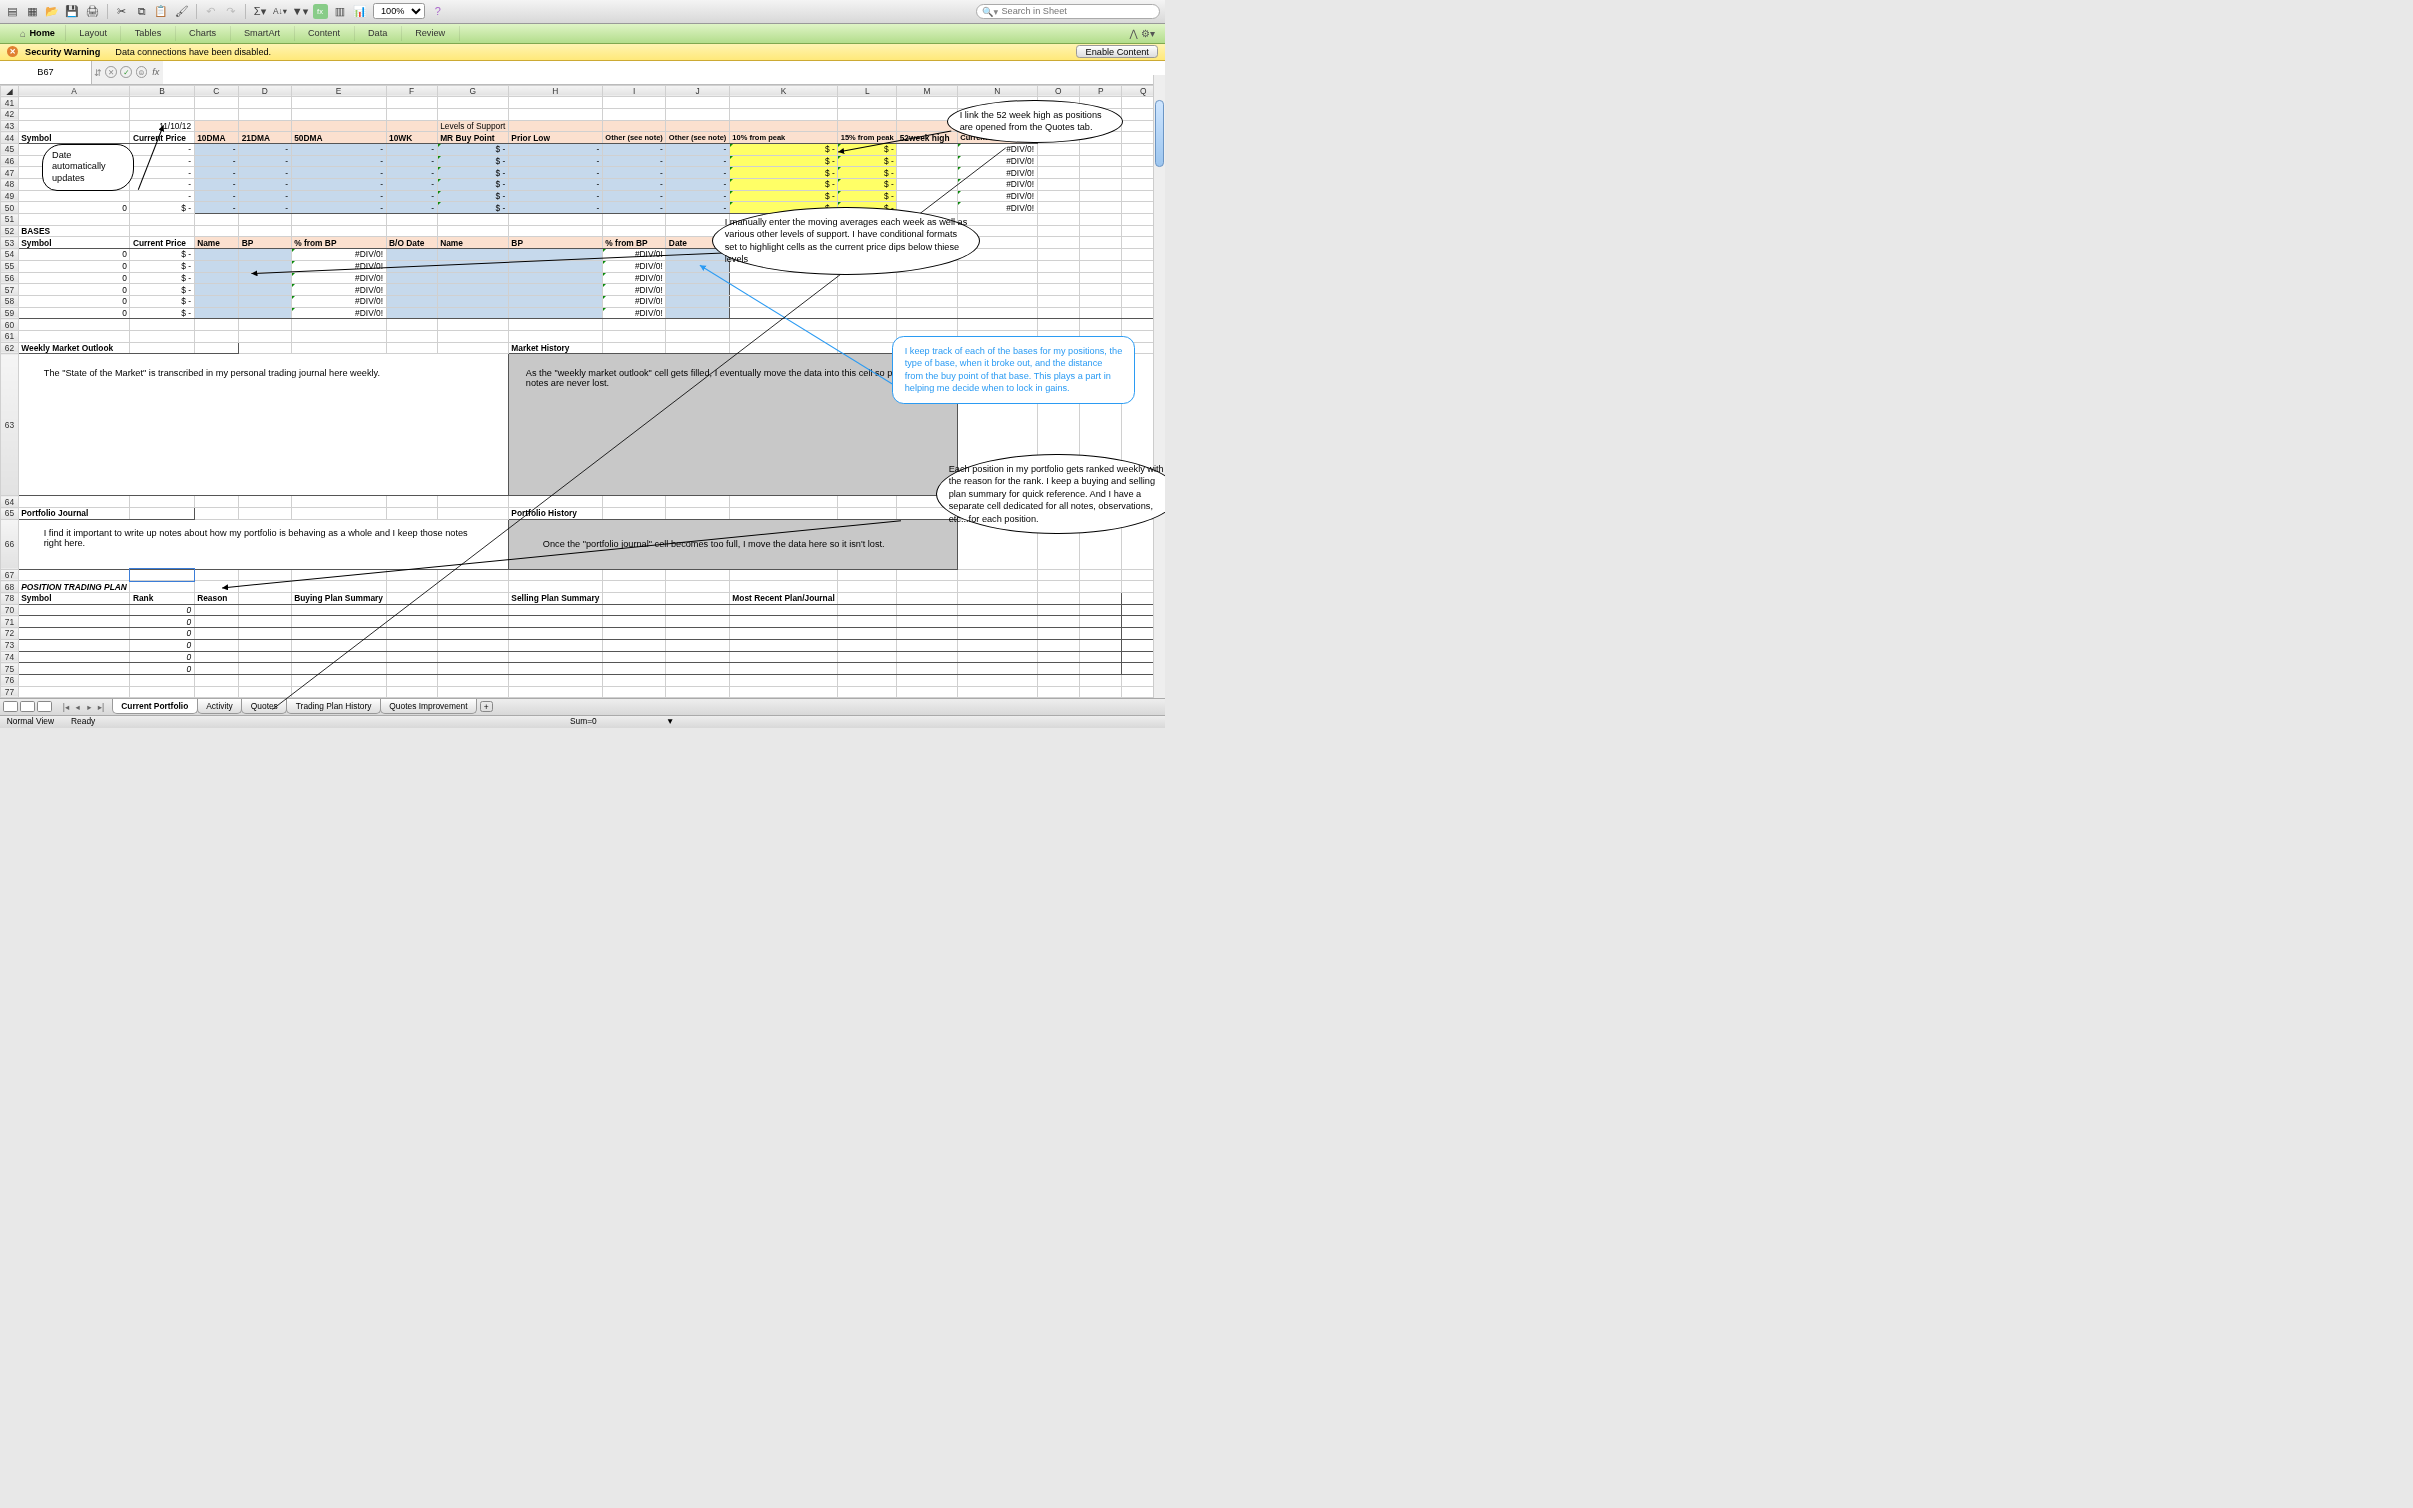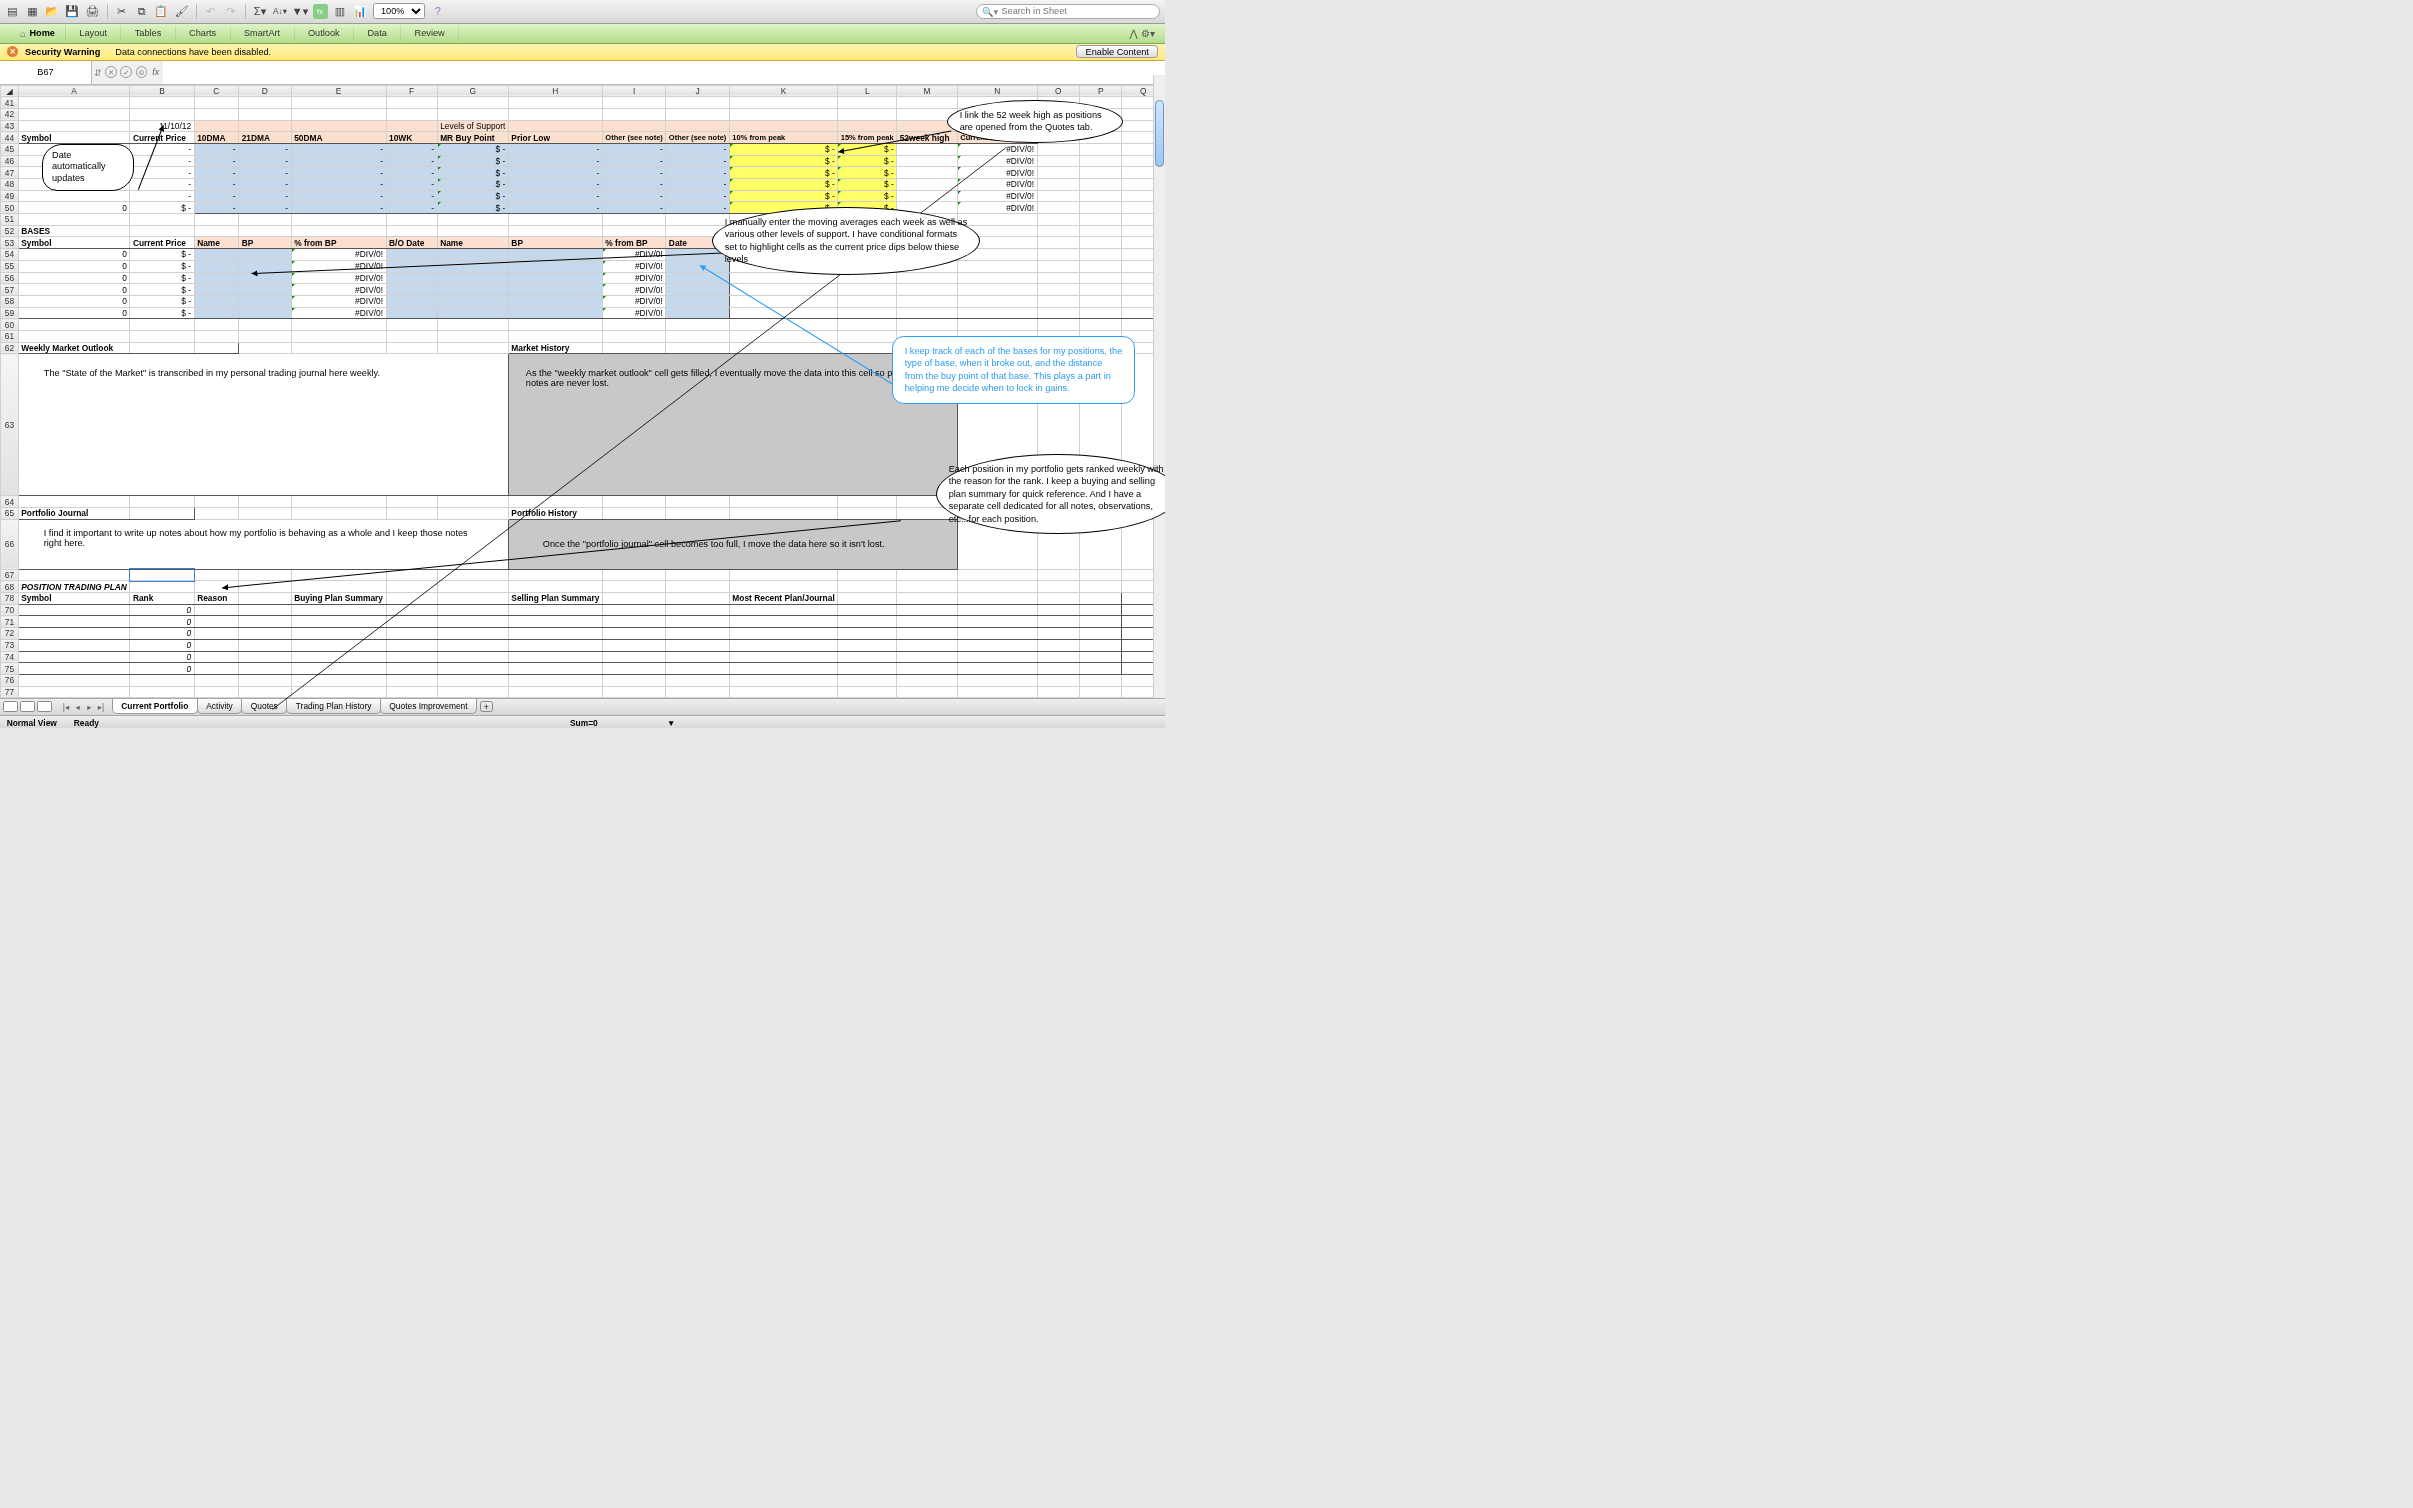--- a/index.html
+++ b/index.html
@@ -59,21 +59,21 @@
 svg.arrows{position:absolute;left:0;top:0;pointer-events:none;z-index:40;}
 
 .sheettabs{position:absolute;left:0;bottom:13.4px;height:17px;width:100%;background:linear-gradient(#eee,#d8d8d8);border-top:0.8px solid #aaa;display:flex;align-items:center;font-size:8.4px;}
 .sheettabs .view{display:flex;gap:1.7px;padding:0 3.4px;}
 .sheettabs .view div{width:15px;height:11.7px;border:0.8px solid #888;background:#fff;border-radius:1.7px;}
 .sheettabs .nav{display:flex;gap:0;margin:0 5px;}
 .sheettabs .nav div{width:11.7px;text-align:center;color:#666;}
 .sheettabs .tab{padding:1.7px 8.4px;background:linear-gradient(#fff,#ddd);border:0.8px solid #999;border-top:none;border-radius:0 0 5px 5px;margin-right:-0.8px;cursor:pointer;}
 .sheettabs .tab.active{background:#fff;font-weight:bold;}
 .sheettabs .plus{width:13.4px;height:11.7px;border:0.8px solid #888;border-radius:2.5px;text-align:center;margin-left:3.4px;line-height:10px;}
-.status{position:absolute;left:0;bottom:0;height:13.4px;width:100%;background:linear-gradient(#eee,#d8d8d8);border-top:0.8px solid #aaa;display:flex;align-items:flex-end;font-size:8.4px;padding:0 6.7px;gap:17px;font-weight:bold;}
+.status{position:absolute;left:0;bottom:0;height:13.4px;width:100%;background:linear-gradient(#eee,#d8d8d8);border-top:0.8px solid #aaa;display:flex;align-items:flex-start;font-size:8.4px;padding:0 6.7px;gap:17px;}
 .status .sum{position:absolute;left:570px;}
 .scrolly{position:absolute;right:0;top:75px;width:11.7px;bottom:30px;background:#eee;border-left:0.8px solid #ccc;z-index:30;}
 .scrolly .thumb{position:absolute;left:0.8px;width:9.2px;background:linear-gradient(#cfe6ff,#9cc5ef);border:0.8px solid #6b95c4;border-radius:4.2px;top:25px;height:67px;}
 </style>
 </head>
 <body>
 
 <div class="toolbar">
   <div class="ico">▤</div>
   <div class="ico">▦</div>
@@ -106,21 +106,21 @@
 
 <div class="ribbon">
   <div class="homewrap">
       <span class="house">⌂</span>
       <b>Home</b>
     </div>
   <div class="tab">Layout</div>
   <div class="tab">Tables</div>
   <div class="tab">Charts</div>
   <div class="tab">SmartArt</div>
-  <div class="tab">Outlook</div>
+  <div class="tab">Content</div>
   <div class="tab">Data</div>
   <div class="tab">Review</div>
   <div class="gear">
       <span>⋀</span>
       <span>⚙▾</span>
     </div>
 </div>
 
 <div class="warnbar">
   <div class="xcir">✕</div>

